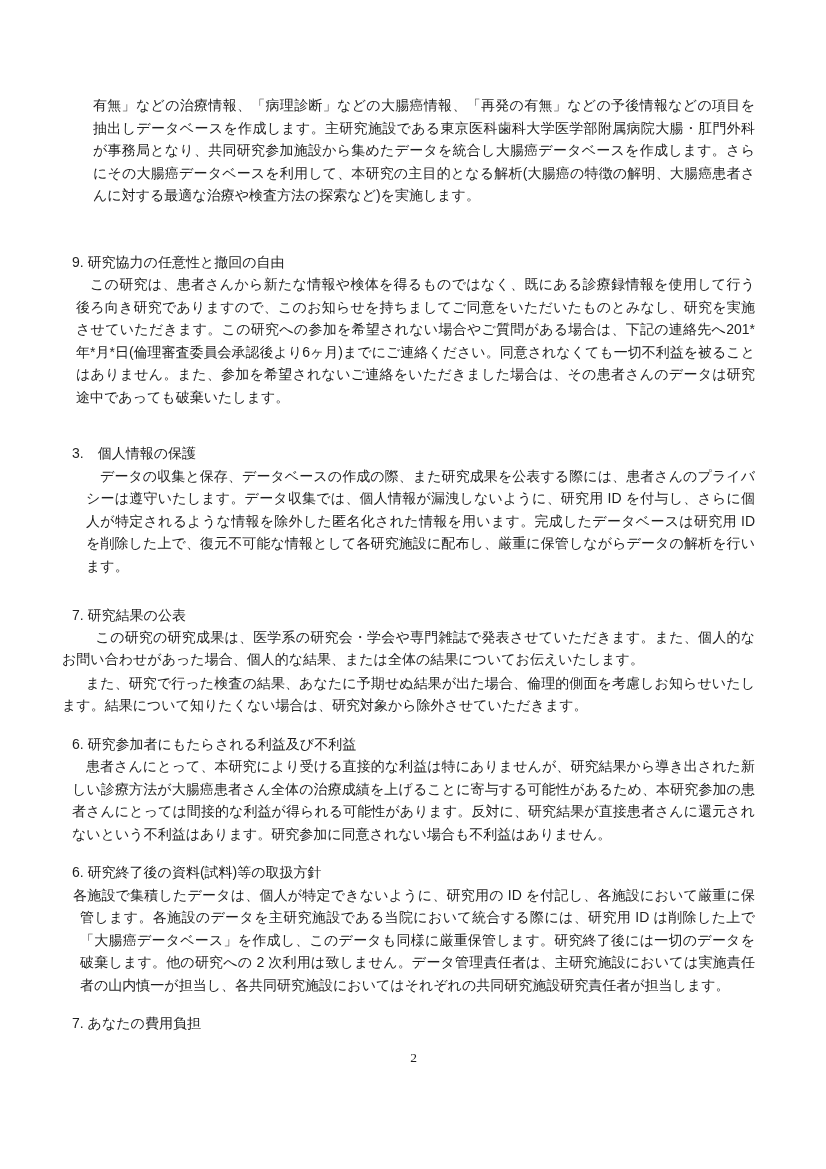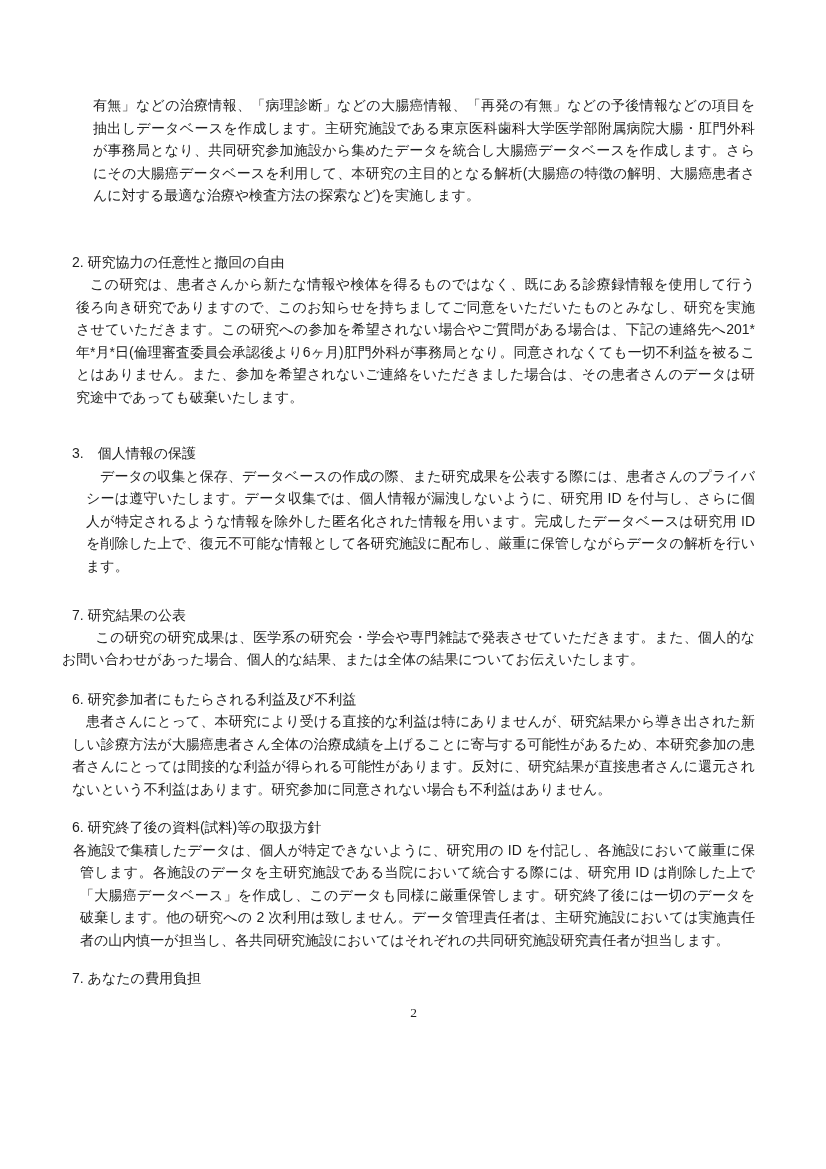--- a/index.html
+++ b/index.html
@@ -59,32 +59,33 @@
   }
 </style>
 </head>
 <body>
 
 <div class="page">
 
   <p class="para cont-para">有無」などの治療情報、「病理診断」などの大腸癌情報、「再発の有無」などの予後情報などの項目を抽出しデータベースを作成します。主研究施設である東京医科歯科大学医学部附属病院大腸・肛門外科が事務局となり、共同研究参加施設から集めたデータを統合し大腸癌データベースを作成します。さらにその大腸癌データベースを利用して、本研究の主目的となる解析(大腸癌の特徴の解明、大腸癌患者さんに対する最適な治療や検査方法の探索など)を実施します。</p>
 
   <section class="sec-2">
-    <p class="heading">2. 研究協力の任意性と撤回の自由</p>
-    <p class="para body">この研究は、患者さんから新たな情報や検体を得るものではなく、既にある診療録情報を使用して行う後ろ向き研究でありますので、このお知らせを持ちましてご同意をいただいたものとみなし、研究を実施させていただきます。この研究への参加を希望されない場合やご質問がある場合は、下記の連絡先へ201*年*月*日(倫理審査委員会承認後より6ヶ月)肛門外科が事務局となり。同意されなくても一切不利益を被ることはありません。また、参加を希望されないご連絡をいただきました場合は、その患者さんのデータは研究途中であっても破棄いたします。</p>
+    <p class="heading">9. 研究協力の任意性と撤回の自由</p>
+    <p class="para body">この研究は、患者さんから新たな情報や検体を得るものではなく、既にある診療録情報を使用して行う後ろ向き研究でありますので、このお知らせを持ちましてご同意をいただいたものとみなし、研究を実施させていただきます。この研究への参加を希望されない場合やご質問がある場合は、下記の連絡先へ201*年*月*日(倫理審査委員会承認後より6ヶ月)までにご連絡ください。同意されなくても一切不利益を被ることはありません。また、参加を希望されないご連絡をいただきました場合は、その患者さんのデータは研究途中であっても破棄いたします。</p>
   </section>
 
   <section class="sec-3">
     <p class="heading">3.　個人情報の保護</p>
     <p class="para body">データの収集と保存、データベースの作成の際、また研究成果を公表する際には、患者さんのプライバシーは遵守いたします。データ収集では、個人情報が漏洩しないように、研究用 ID を付与し、さらに個人が特定されるような情報を除外した匿名化された情報を用います。完成したデータベースは研究用 ID を削除した上で、復元不可能な情報として各研究施設に配布し、厳重に保管しながらデータの解析を行います。</p>
   </section>
 
   <section class="sec-4">
     <p class="heading">7. 研究結果の公表</p>
     <p class="para body-a">この研究の研究成果は、医学系の研究会・学会や専門雑誌で発表させていただきます。また、個人的なお問い合わせがあった場合、個人的な結果、または全体の結果についてお伝えいたします。</p>
+    <p class="para body-b">また、研究で行った検査の結果、あなたに予期せぬ結果が出た場合、倫理的側面を考慮しお知らせいたします。結果について知りたくない場合は、研究対象から除外させていただきます。</p>
   </section>
 
   <section class="sec-5">
     <p class="heading">6. 研究参加者にもたらされる利益及び不利益</p>
     <p class="para body">患者さんにとって、本研究により受ける直接的な利益は特にありませんが、研究結果から導き出された新しい診療方法が大腸癌患者さん全体の治療成績を上げることに寄与する可能性があるため、本研究参加の患者さんにとっては間接的な利益が得られる可能性があります。反対に、研究結果が直接患者さんに還元されないという不利益はあります。研究参加に同意されない場合も不利益はありません。</p>
   </section>
 
   <section class="sec-6">
     <p class="heading">6. 研究終了後の資料(試料)等の取扱方針</p>
     <p class="para body">各施設で集積したデータは、個人が特定できないように、研究用の ID を付記し、各施設において厳重に保管します。各施設のデータを主研究施設である当院において統合する際には、研究用 ID は削除した上で「大腸癌データベース」を作成し、このデータも同様に厳重保管します。研究終了後には一切のデータを破棄します。他の研究への 2 次利用は致しません。データ管理責任者は、主研究施設においては実施責任者の山内慎一が担当し、各共同研究施設においてはそれぞれの共同研究施設研究責任者が担当します。</p>

